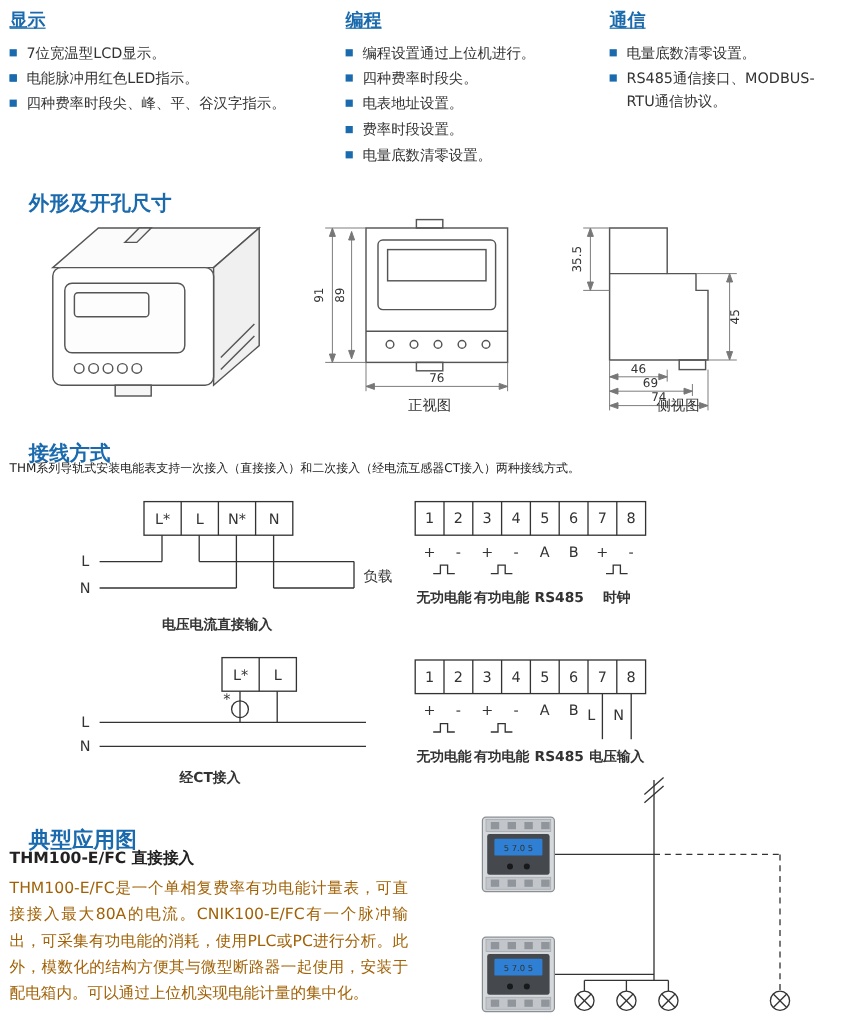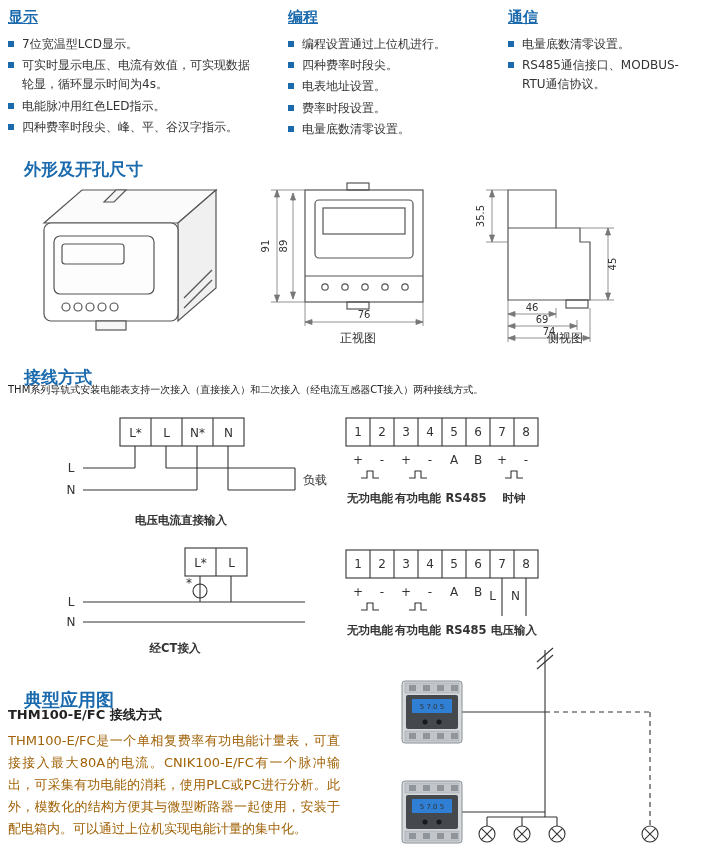--- a/index.html
+++ b/index.html
@@ -29,21 +29,21 @@
 </style>
 </head>
 <body>
 
 <div class="page">
 
   <div class="feature-col" style="left:8px; width:252px;">
     <h3 class="col-title">显示</h3>
     <ul class="feature-list">
       <li><span class="bullet"></span><span>7位宽温型LCD显示。</span></li>
-      <li><span class="bullet"></span><span>可实时显示电压、电流有效值，可实现数据轮显，循环显示时间为4s。</span></li>
+      <li><span class="bullet"></span></li>
       <li><span class="bullet"></span><span>电能脉冲用红色LED指示。</span></li>
       <li><span class="bullet"></span><span>四种费率时段尖、峰、平、谷汉字指示。</span></li>
     </ul>
   </div>
 
   <div class="feature-col" style="left:288px; width:214px;">
     <h3 class="col-title">编程</h3>
     <ul class="feature-list">
       <li><span class="bullet"></span><span>编程设置通过上位机进行。</span></li>
       <li><span class="bullet"></span><span>四种费率时段尖。</span></li>
@@ -277,21 +277,21 @@
       <text class="tlabel" x="158" y="190" text-anchor="end">L</text>
       <text class="tlabel" x="182" y="190" text-anchor="end">N</text>
       <text class="glabel" x="32" y="224" text-anchor="middle">无功电能</text>
       <text class="glabel" x="80" y="224" text-anchor="middle">有功电能</text>
       <text class="glabel" x="128" y="224" text-anchor="middle">RS485</text>
       <text class="glabel" x="176" y="224" text-anchor="middle">电压输入</text>
     </g>
   </svg>
 
   <h2 class="section-title" style="left:8px; top:672px; font-size:18px;">典型应用图</h2>
-  <p class="app-subtitle" style="left:8px; top:706px;">THM100-E/FC 接线方式</p>
+  <p class="app-subtitle" style="left:8px; top:706px;">THM100-E/FC 直接接入</p>
   <p class="app-body" style="left:8px; top:730px; width:332px;">THM100-E/FC是一个单相复费率有功电能计量表，可直接接入最大80A的电流。CNIK100-E/FC有一个脉冲输出，可采集有功电能的消耗，使用PLC或PC进行分析。此外，模数化的结构方便其与微型断路器一起使用，安装于配电箱内。可以通过上位机实现电能计量的集中化。</p>
 
   <svg style="left:340px; top:636px;" width="361" height="227" viewBox="0 0 361 227">
     <g class="wire">
       <line x1="205" y1="14" x2="205" y2="181"></line>
       <line x1="197" y1="26" x2="213" y2="12"></line>
       <line x1="197" y1="33" x2="213" y2="19"></line>
       <line x1="122" y1="76" x2="205" y2="76"></line>
       <line x1="122" y1="176" x2="205" y2="176"></line>
       <line x1="205" y1="76" x2="310" y2="76" stroke-dasharray="5,4"></line>

